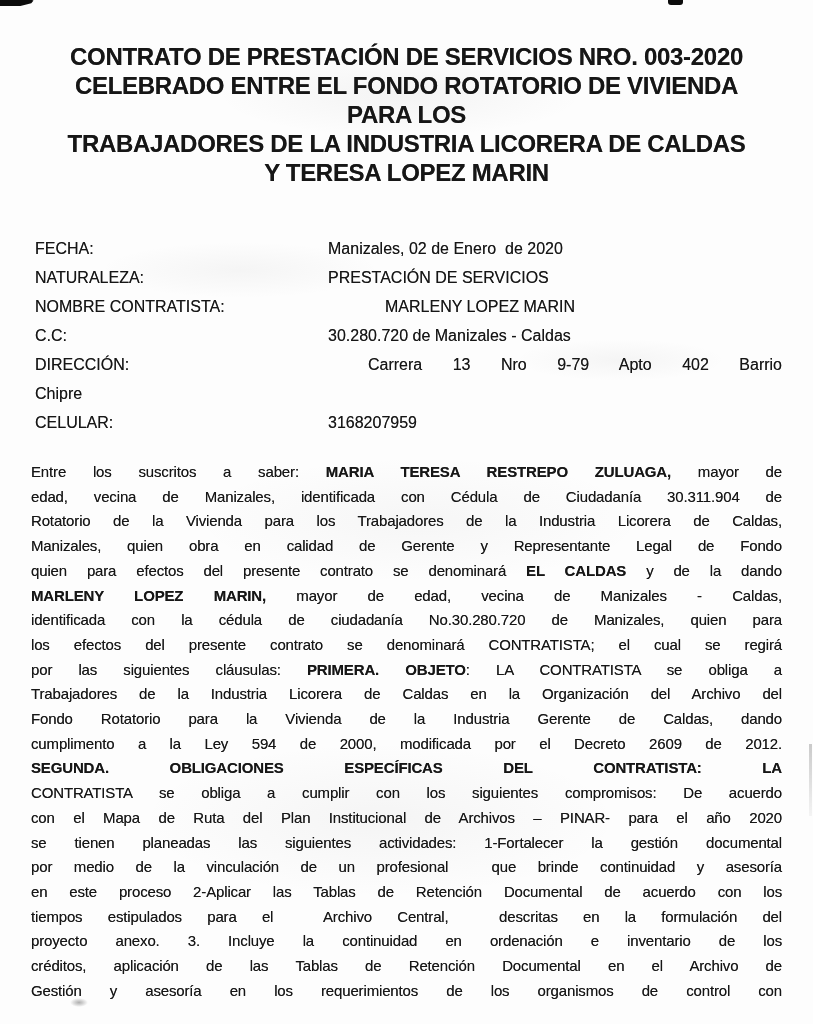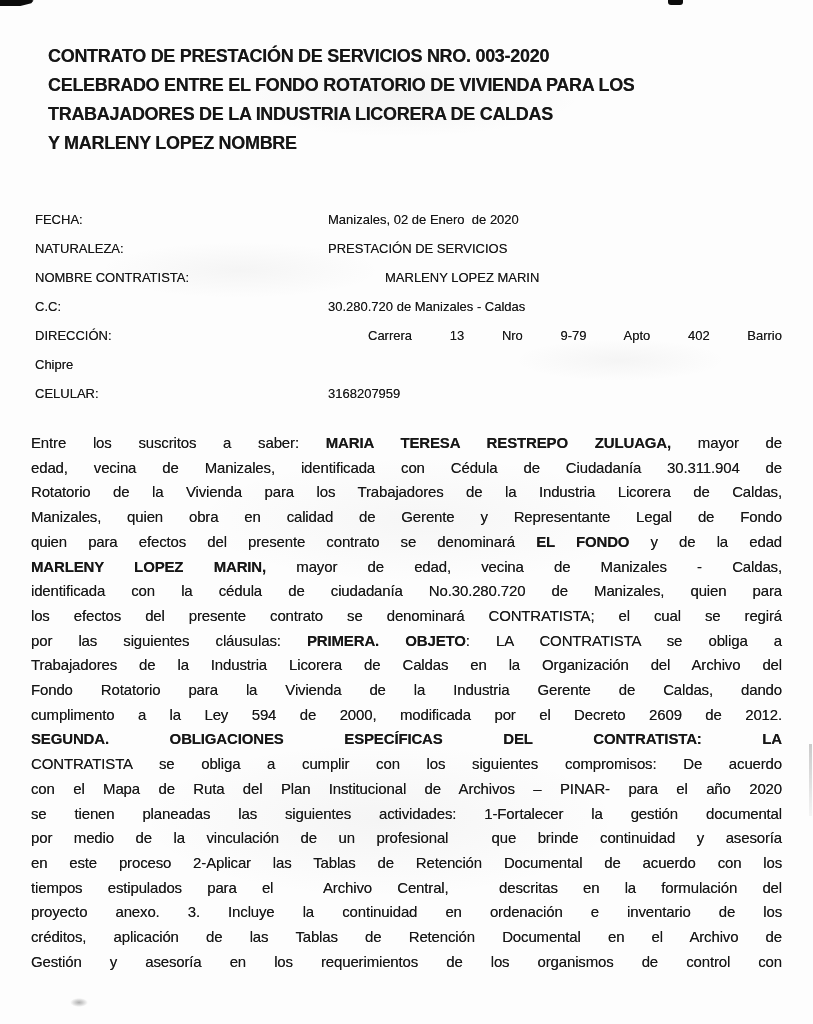--- a/index.html
+++ b/index.html
@@ -33,31 +33,31 @@
   }
   .edge-right {
     position: absolute; right: 1px; top: 744px; width: 3px; height: 72px;
     background: linear-gradient(to bottom, rgba(140,140,140,0.45), rgba(140,140,140,0.08));
     filter: blur(0.5px);
   }
 
   
   .title-block {
     margin: 42px 48px 0 48px;
-    text-align: left;
+    text-align: center;
     font-weight: bold;
-    font-size: 18px;
+    font-size: 24px;
     line-height: 29px;
     letter-spacing: -0.3px;
   }
 
   
   .meta-block {
     margin: 47px 31px 12px 35px;
-    font-size: 13px;
+    font-size: 16px;
     line-height: 29px;
   }
   .meta-row { display: flex; }
   .meta-label { flex: 0 0 293px; white-space: pre-wrap; }
   .meta-value { white-space: pre-wrap; }
   .meta-row.nombre .meta-value { margin-left: 57px; }
   .meta-row.direccion .meta-value {
     margin-left: 40px;
     width: 414px;
     text-align: justify;
@@ -84,21 +84,21 @@
 
 <div class="page">
 
   <div class="artifact tl"></div>
   <div class="artifact tr"></div>
 
   <header class="title-block">
       <div class="title-line">CONTRATO DE PRESTACIÓN DE SERVICIOS NRO. 003-2020</div>
       <div class="title-line">CELEBRADO ENTRE EL FONDO ROTATORIO DE VIVIENDA PARA LOS</div>
       <div class="title-line">TRABAJADORES DE LA INDUSTRIA LICORERA DE CALDAS</div>
-      <div class="title-line">Y MARLENY LOPEZ NOMBRE</div>
+      <div class="title-line">Y TERESA LOPEZ MARIN</div>
     </header>
 
   <section class="meta-block">
     <div class="meta-row">
       <span class="meta-label">FECHA:</span>
       <span class="meta-value">Manizales, 02 de Enero  de 2020</span>
     </div>
     <div class="meta-row">
       <span class="meta-label">NATURALEZA:</span>
       <span class="meta-value">PRESTACIÓN DE SERVICIOS</span>
@@ -120,21 +120,21 @@
       <span class="meta-label">CELULAR:</span>
       <span class="meta-value">3168207959</span>
     </div>
   </section>
 
   <section class="body-block">
       <div class="jline"><span>Entre los suscritos a saber: </span><span class="b">MARIA TERESA RESTREPO ZULUAGA,</span><span> mayor de</span></div>
       <div class="jline">edad, vecina de Manizales, identificada con Cédula de Ciudadanía 30.311.904 de</div>
       <div class="jline">Rotatorio de la Vivienda para los Trabajadores de la Industria Licorera de Caldas,</div>
       <div class="jline">Manizales, quien obra en calidad de Gerente y Representante Legal de Fondo</div>
-      <div class="jline"><span>quien para efectos del presente contrato se denominará </span><span class="b">EL FONDO</span><span> y de la edad</span></div>
+      <div class="jline"><span>quien para efectos del presente contrato se denominará </span><span class="b">EL CALDAS</span><span> y de la dando</span></div>
       <div class="jline"><span class="b">MARLENY LOPEZ MARIN,</span><span> mayor de edad, vecina de Manizales - Caldas,</span></div>
       <div class="jline">identificada con la cédula de ciudadanía No.30.280.720 de Manizales, quien para</div>
       <div class="jline">los efectos del presente contrato se denominará CONTRATISTA; el cual se regirá</div>
       <div class="jline"><span>por las siguientes cláusulas: </span><span class="b">PRIMERA. OBJETO</span><span>: LA CONTRATISTA se obliga a</span></div>
       <div class="jline">Trabajadores de la Industria Licorera de Caldas en la Organización del Archivo del</div>
       <div class="jline">Fondo Rotatorio para la Vivienda de la Industria Gerente de Caldas, dando</div>
       <div class="jline">cumplimento a la Ley 594 de 2000, modificada por el Decreto 2609 de 2012.</div>
       <div class="jline"><span class="b">SEGUNDA. OBLIGACIONES ESPECÍFICAS DEL CONTRATISTA: LA</span></div>
       <div class="jline">CONTRATISTA se obliga a cumplir con los siguientes compromisos: De acuerdo</div>
       <div class="jline">con el Mapa de Ruta del Plan Institucional de Archivos – PINAR- para el año 2020</div>

